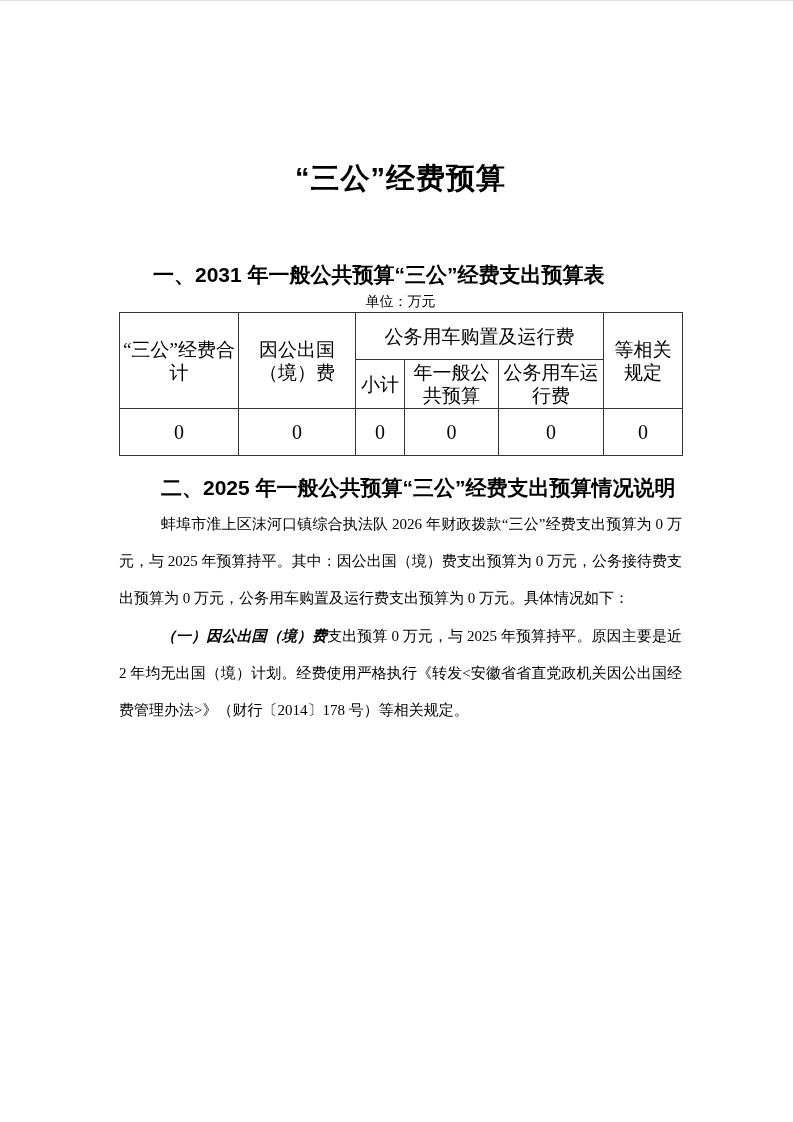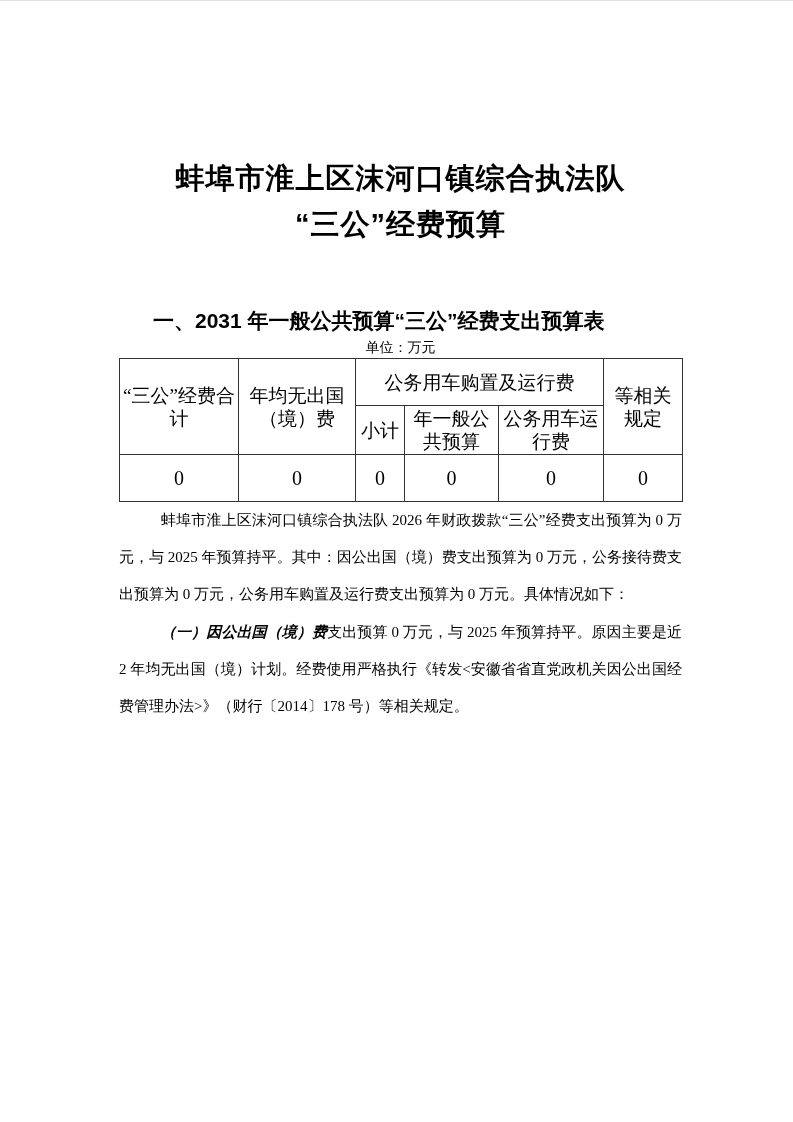--- a/index.html
+++ b/index.html
@@ -86,59 +86,59 @@
     font-style: italic;
   }
 </style>
 </head>
 <body>
 
 <div class="page">
   <div class="content">
 
     <div class="doc-title">
-      <div>蚌埠市淮上区沫河口镇综合执法队</div>
       <div>“三公”经费预算</div>
     </div>
 
     <div class="section-heading sec1">一、2031 年一般公共预算“三公”经费支出预算表</div>
 
     <div class="unit-label">单位：万元</div>
 
     <table class="budget">
       <colgroup>
         <col style="width:119px">
           <col style="width:117px">
           <col style="width:49px">
         <col style="width:94px">
           <col style="width:105px">
           <col style="width:79px">
       </colgroup>
       <tbody>
         <tr class="hdr-top">
           <td rowspan="2">“三公”经费合计</td>
-          <td rowspan="2">年均无出国（境）费</td>
+          <td rowspan="2">因公出国（境）费</td>
           <td colspan="3">公务用车购置及运行费</td>
           <td rowspan="2">等相关规定</td>
         </tr>
         <tr class="hdr-sub">
           <td>小计</td>
           <td>年一般公共预算</td>
           <td>公务用车运行费</td>
         </tr>
         <tr>
           <td class="val">0</td>
           <td class="val">0</td>
           <td class="val">0</td>
           <td class="val">0</td>
           <td class="val">0</td>
           <td class="val">0</td>
         </tr>
       </tbody>
     </table>
 
+    <div class="section-heading sec2">二、2025 年一般公共预算“三公”经费支出预算情况说明</div>
 
     <p class="body-para">蚌埠市淮上区沫河口镇综合执法队 2026 年财政拨款“三公”经费支出预算为 0 万元，与 2025 年预算持平。其中：因公出国（境）费支出预算为 0 万元，公务接待费支出预算为 0 万元，公务用车购置及运行费支出预算为 0 万元。具体情况如下：</p>
 
     <p class="body-para"><b>（一）因公出国（境）费</b><span>支出预算 0 万元，与 2025 年预算持平。原因主要是近 2 年均无出国（境）计划。经费使用严格执行《转发&lt;安徽省省直党政机关因公出国经费管理办法&gt;》（财行〔2014〕178 号）等相关规定。</span></p>
 
   </div>
 </div>
 
 </body></html>

